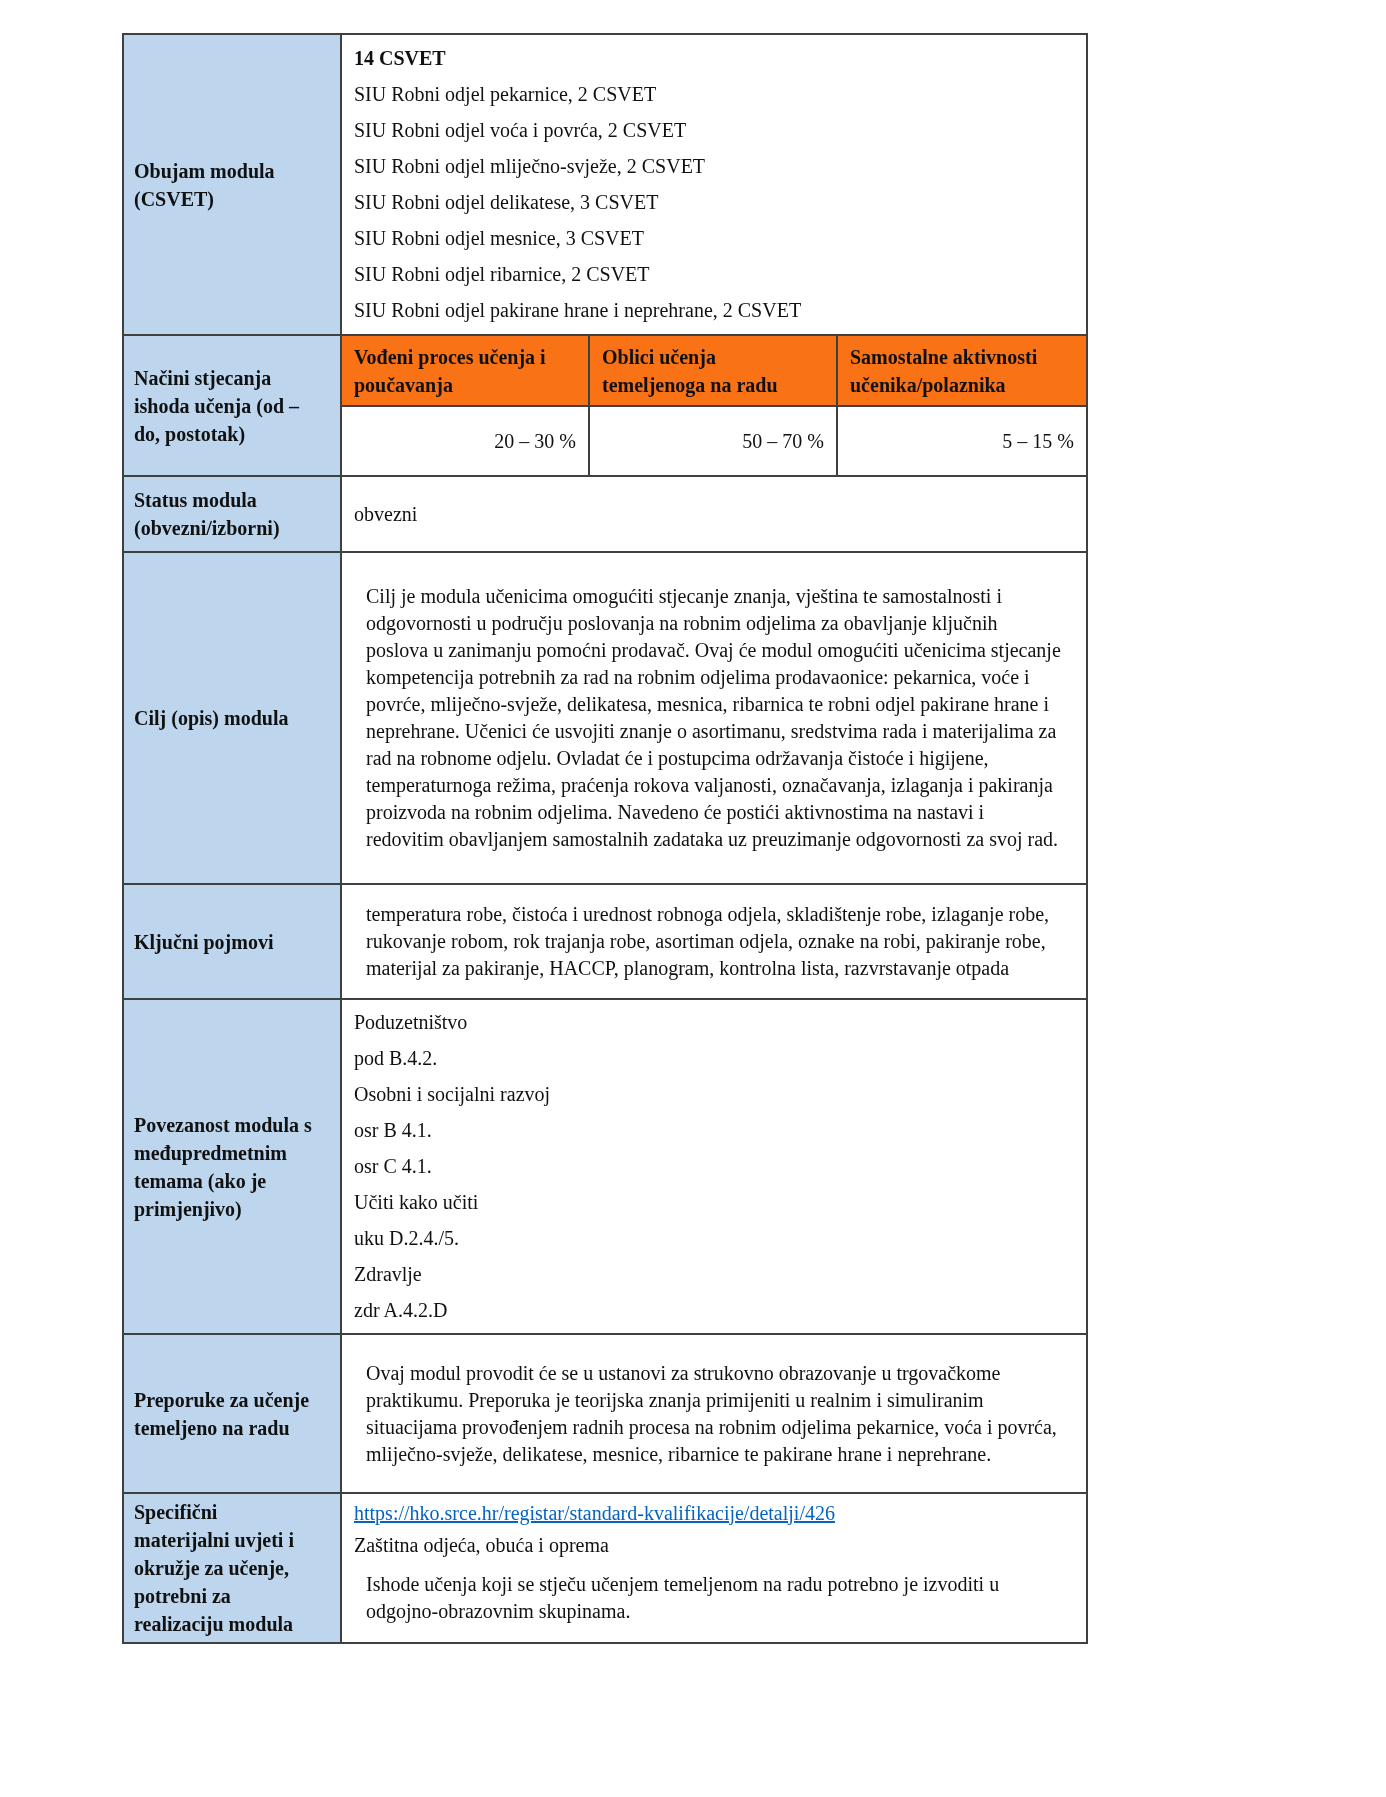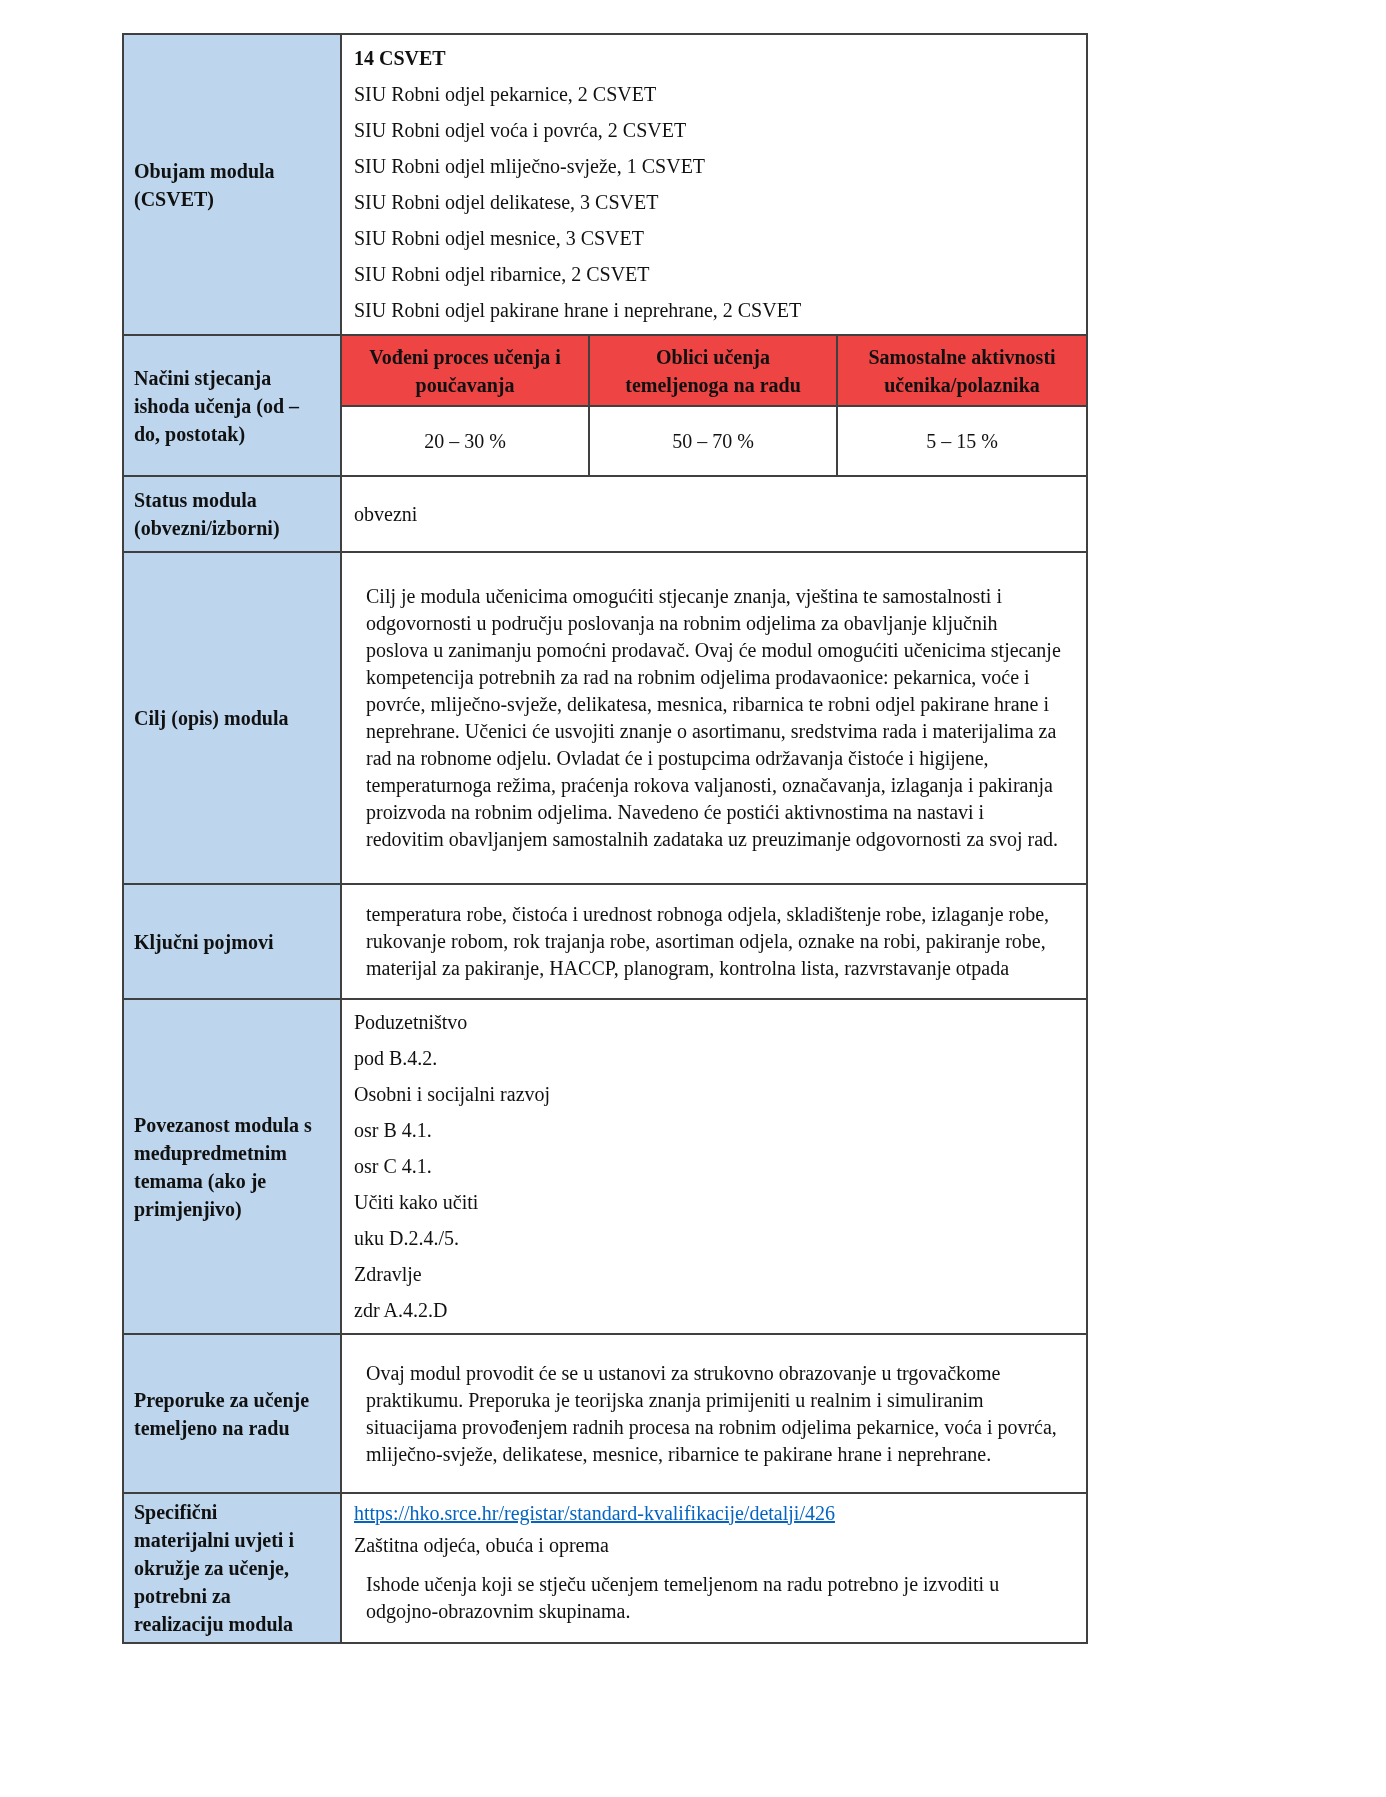--- a/index.html
+++ b/index.html
@@ -24,27 +24,26 @@
     line-height:27px;
     overflow:hidden;
   }
   td.hdr {
     background:#BDD6EE;
     font-weight:700;
     line-height:28px;
     padding:4px 25px 4px 10px;
   }
   td.subhdr {
-    background:#ef4444;
+    background:#f97316;
     font-weight:700;
     line-height:28px;
     vertical-align:middle;
-    text-align:center;
   }
-  td.valcell { text-align:center; }
+  td.valcell { text-align:right; }
   .para { margin:12px; }
   .item { margin:0 0 9px 0; }
   .item:last-child { margin-bottom:0; }
   .bold { font-weight:700; }
   .linkline { margin:0 0 5px 0; }
   a.doclink { color:#0563C1; text-decoration:underline; }
 </style>
 </head>
 <body>
 
@@ -59,21 +58,21 @@
 
     <tbody>
         <tr style="height:301px">
       <td class="hdr">
         <span>Obujam modula (CSVET)</span>
       </td>
       <td colspan="3">
         <p class="item bold">14 CSVET</p>
         <p class="item">SIU Robni odjel pekarnice, 2 CSVET</p>
         <p class="item">SIU Robni odjel voća i povrća, 2 CSVET</p>
-        <p class="item">SIU Robni odjel mliječno-svježe, 1 CSVET</p>
+        <p class="item">SIU Robni odjel mliječno-svježe, 2 CSVET</p>
         <p class="item">SIU Robni odjel delikatese, 3 CSVET</p>
         <p class="item">SIU Robni odjel mesnice, 3 CSVET</p>
         <p class="item">SIU Robni odjel ribarnice, 2 CSVET</p>
         <p class="item">SIU Robni odjel pakirane hrane i neprehrane, 2 CSVET</p>
       </td>
     </tr>
 
     <tr style="height:71px">
       <td class="hdr" rowspan="2">
         <span>Načini stjecanja ishoda učenja (od –do, postotak)</span>

